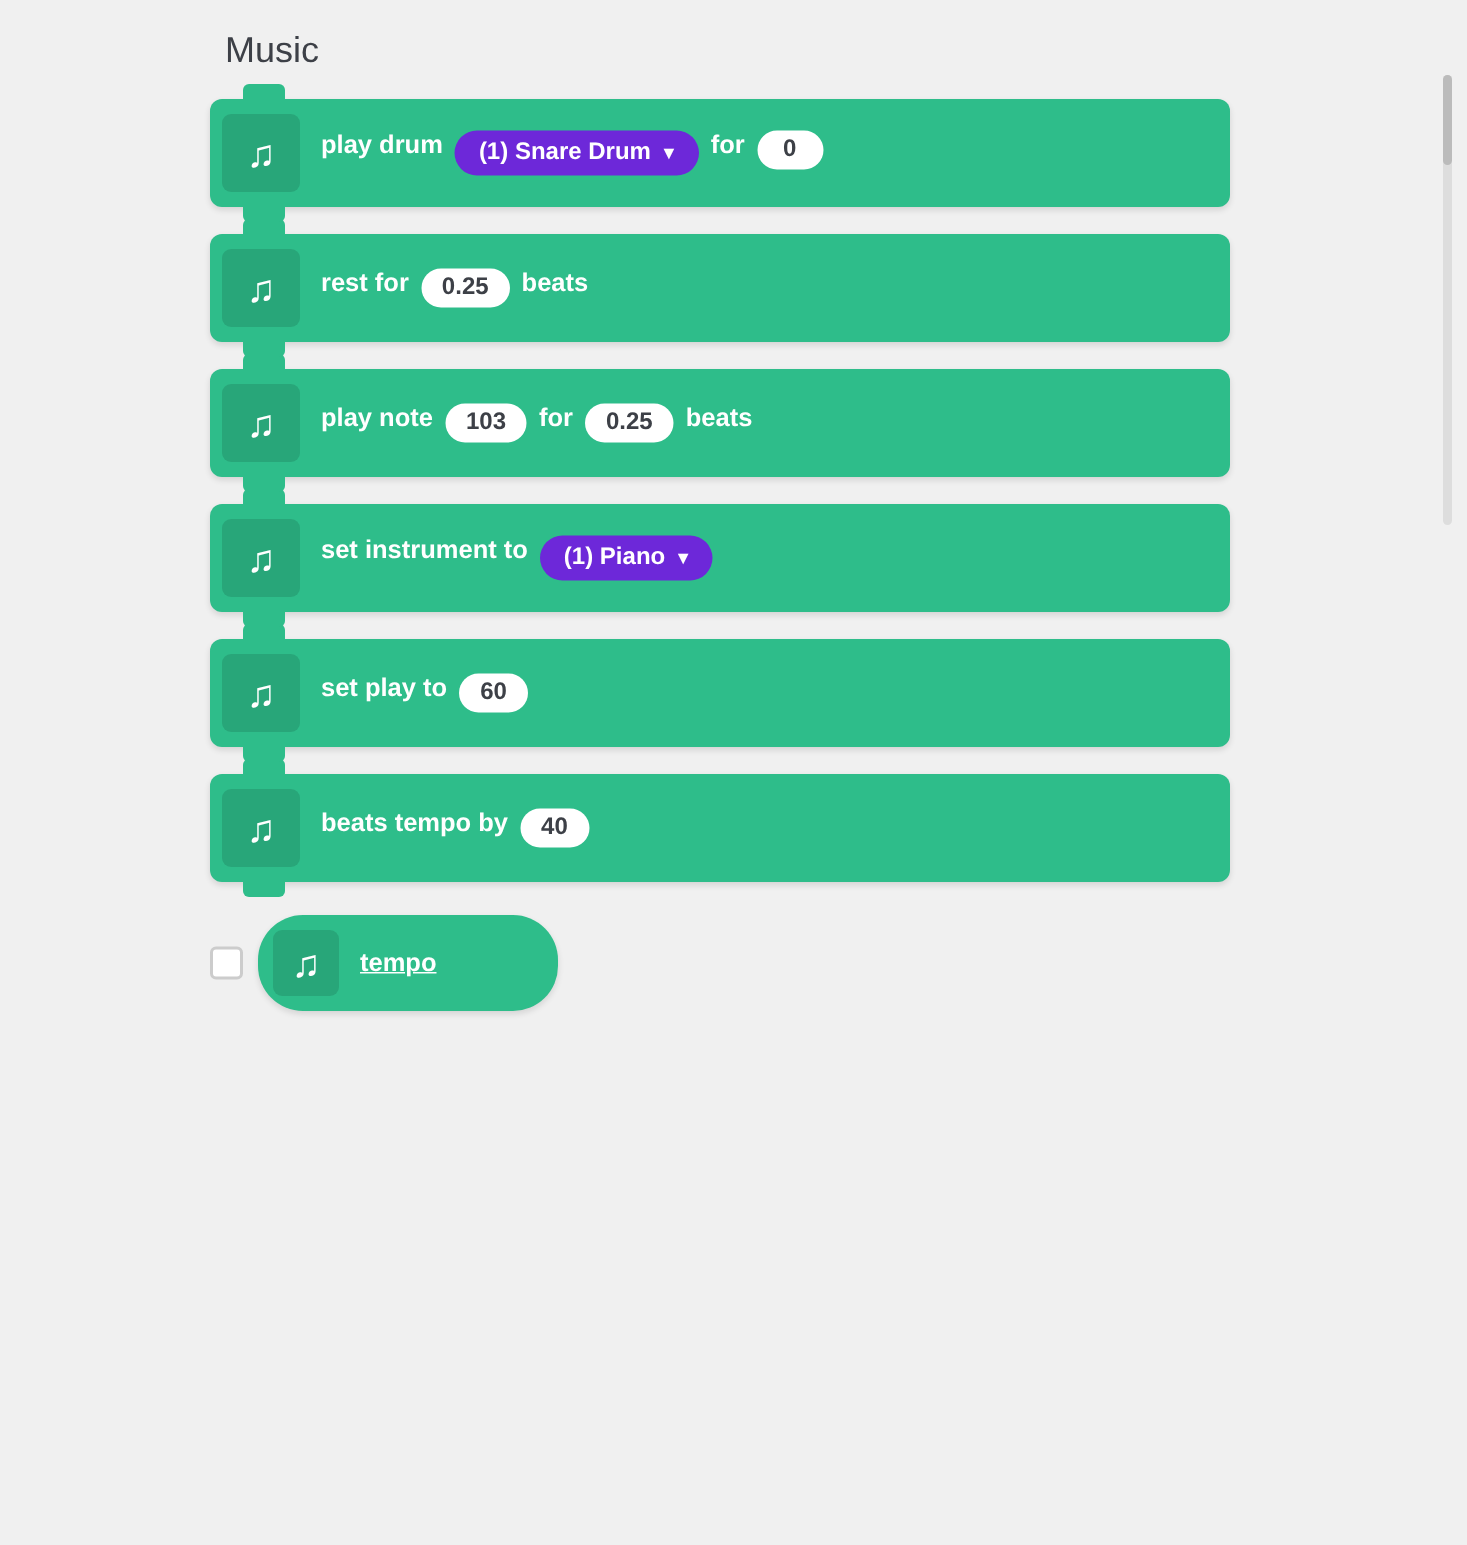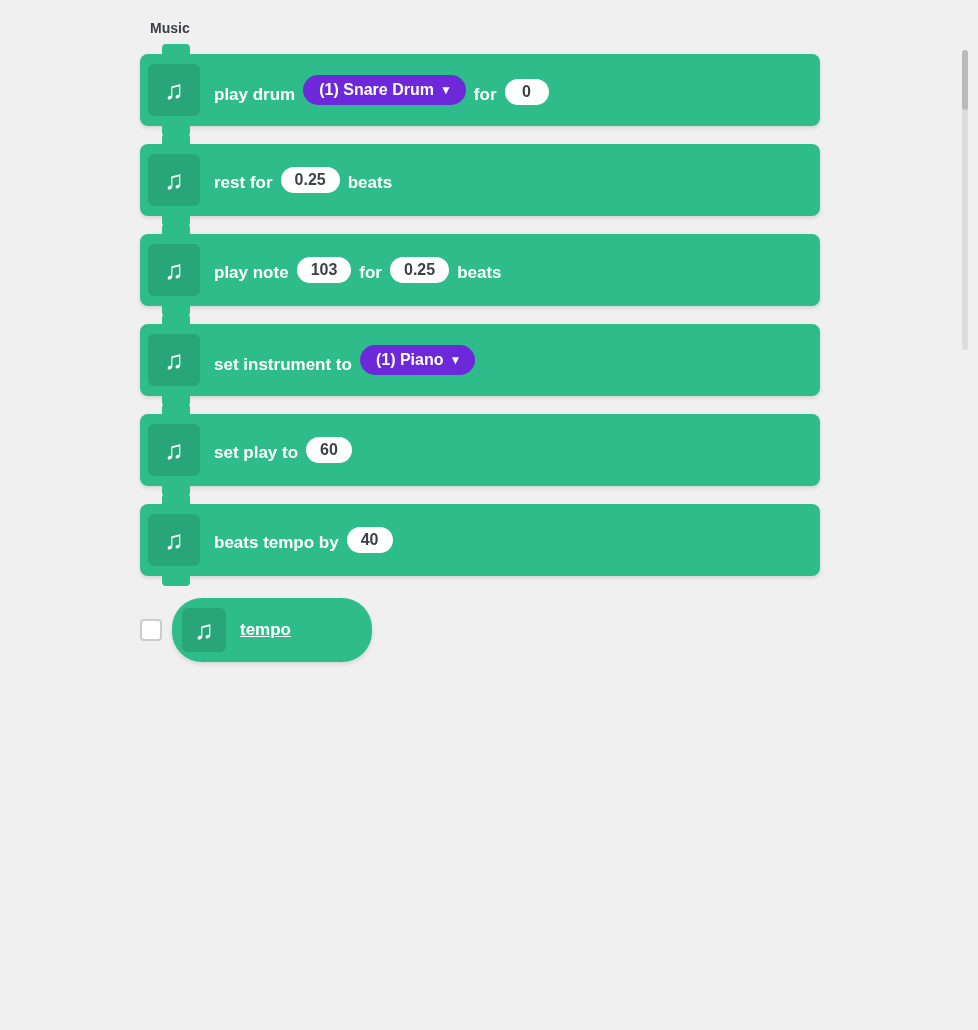--- a/index.html
+++ b/index.html
@@ -8,22 +8,22 @@
       font-family: 'Helvetica Neue', Arial, sans-serif;
       width: 978px;
       min-height: 1030px;
       display: flex;
       flex-direction: column;
       align-items: flex-start;
       padding: 20px 0 20px 140px;
     }
 
     .page-title {
-      font-size: 14px;
-      font-weight: 700;
+      font-size: 24px;
+      font-weight: 400;
       color: #3d4047;
       margin-bottom: 18px;
       margin-left: 10px;
     }
 
     .blocks-container {
       display: flex;
       flex-direction: column;
       gap: 18px;
       width: 680px;
@@ -85,21 +85,21 @@
       color: white;
       font-style: normal;
       line-height: 1;
     }
 
     .block-text {
       font-size: 17px;
       font-weight: 600;
       color: white;
       display: flex;
-      align-items: flex-end;
+      align-items: flex-start;
       gap: 8px;
       flex-wrap: wrap;
     }
 
     
     .input-oval {
       background: white;
       border-radius: 20px;
       padding: 4px 14px;
       font-size: 16px;

